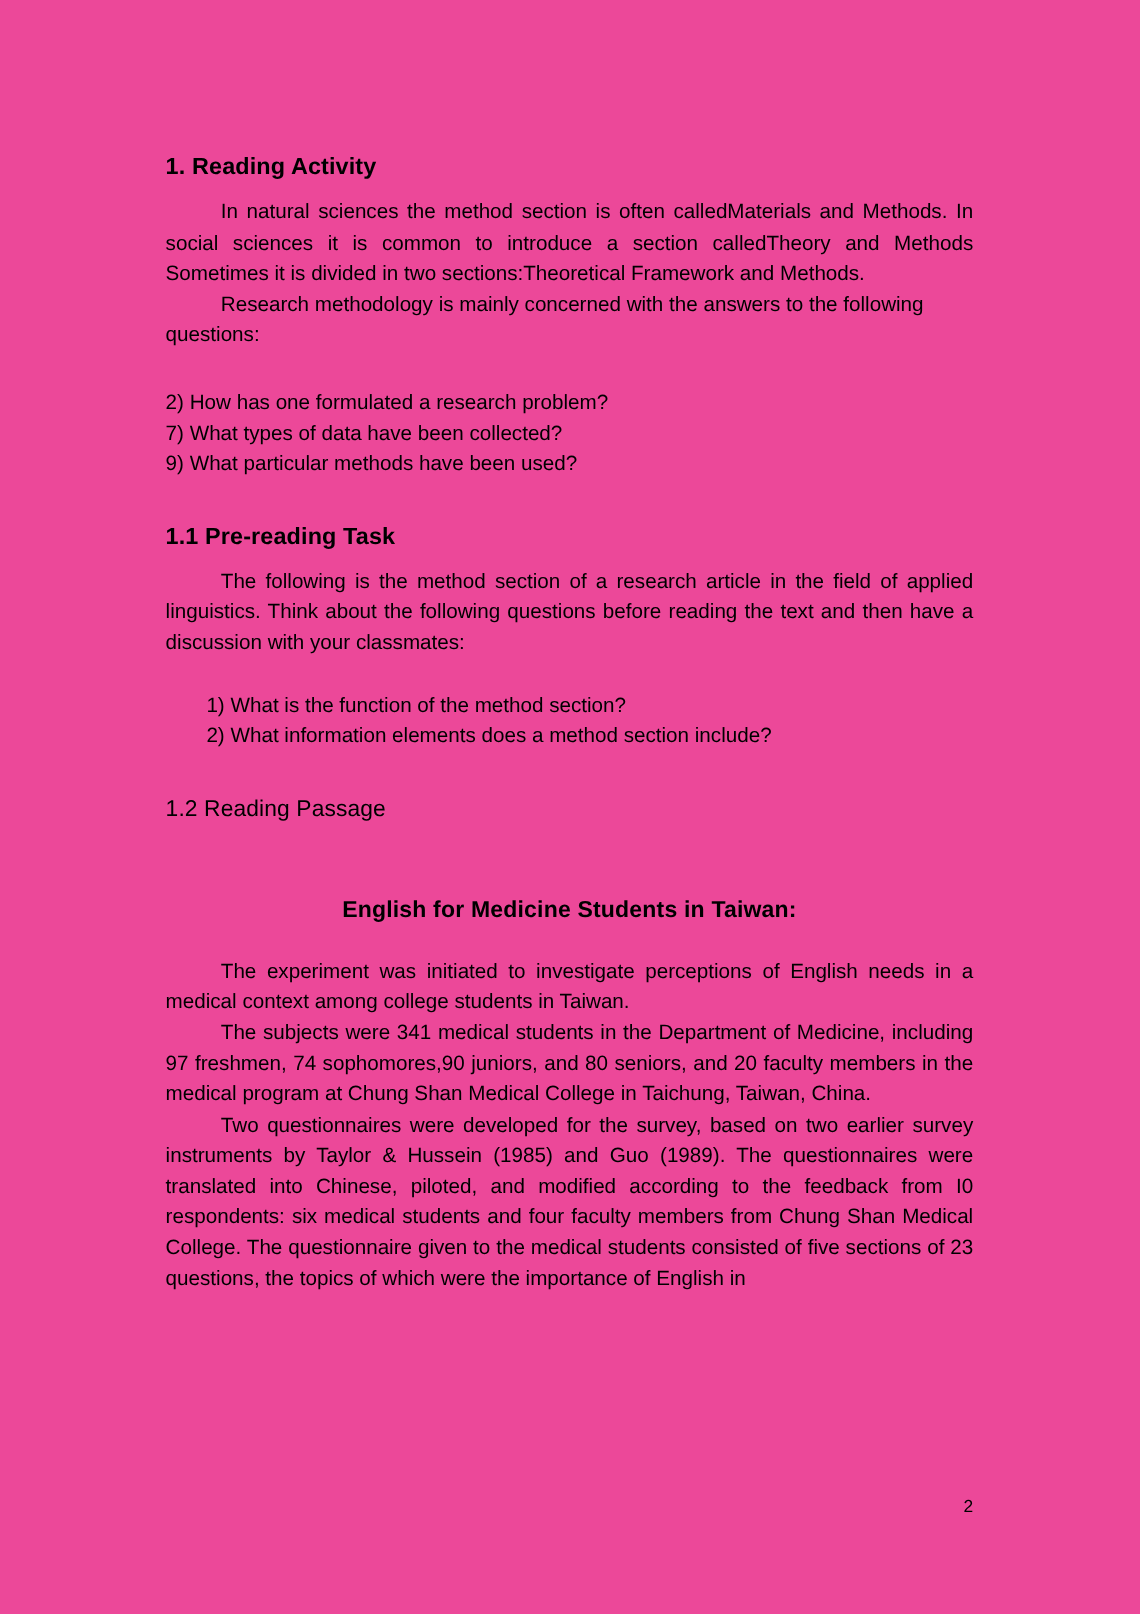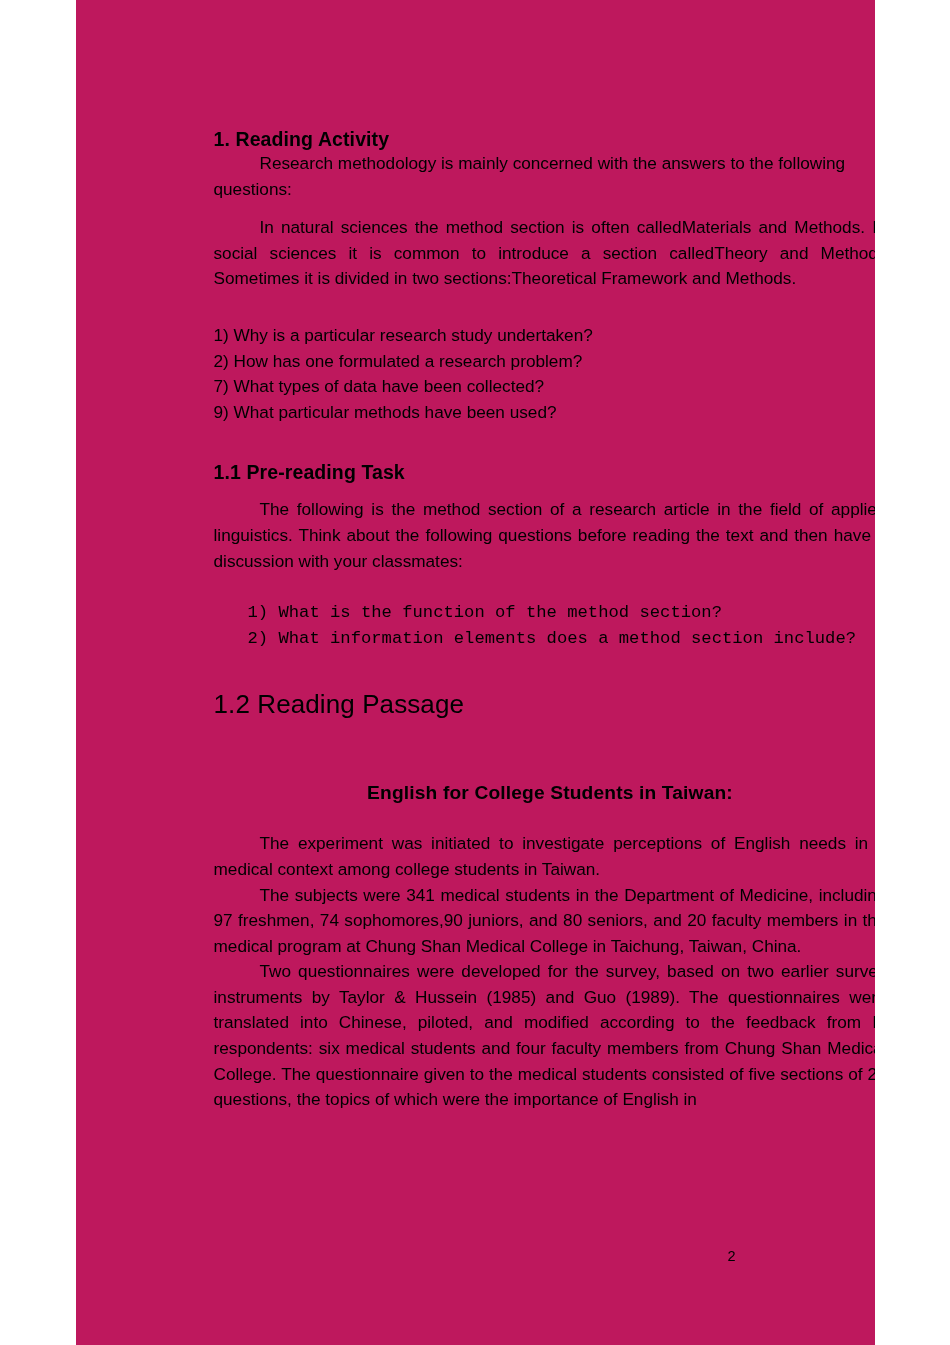--- a/index.html
+++ b/index.html
@@ -8,24 +8,24 @@
     padding: 0;
     background: #ffffff;
   }
   body {
     font-family: "Liberation Sans", sans-serif;
     color: #000000;
     -webkit-font-smoothing: antialiased;
   }
   .page {
     position: relative;
-    width: 799px;
+    width: 950px;
     height: 1345px;
     margin: 0 auto;
-    background: #be185d;
+    background: #ec4899;
     overflow: hidden;
     box-sizing: border-box;
   }
   .content {
     position: absolute;
     left: 138px;
     top: 0;
     width: 673px;
   }
 
@@ -34,21 +34,21 @@
     font-size: 19.5px;
     font-weight: bold;
     letter-spacing: 0.1px;
     margin: 0;
     padding: 0;
   }
   #heading-reading-activity { padding-top: 128px; }
   #heading-prereading-task  { padding-top: 36px; }
 
   .h-plain {
-    font-size: 26px;
+    font-size: 19px;
     font-weight: normal;
     margin: 0;
     padding-top: 38px;
     letter-spacing: 0.1px;
   }
 
   
   .para {
     font-size: 17.2px;
     line-height: 25.6px;
@@ -75,21 +75,20 @@
   .qlist.top-gap { padding-top: 31px; }
   .qlist li { margin: 0; padding: 0; }
 
   .qlist.indented {
     padding-left: 34px;
     padding-top: 26px;
   }
   .qlist.indented li {
     padding-left: 22px;
     text-indent: -22px;
-    font-family: Liberation Mono, monospace;
   }
   .qlist.indented li .wrap2 {
     display: block;
     padding-left: 44px;
     text-indent: 0;
   }
 
   
   .article-title {
     text-align: center;
@@ -124,43 +123,42 @@
 </style>
 </head>
 <body>
 
 <div class="page">
 
   <div class="content">
 
     <h1 class="h-num" id="heading-reading-activity">1.  Reading Activity</h1>
 
+    <p class="para first just"><span class="indent"></span><span>In natural sciences the method section is often calledMaterials and Methods. In social sciences it is common to introduce a section calledTheory and Methods Sometimes it is divided in two sections:Theoretical Framework and Methods.</span></p>
+
     <p class="para"><span class="indent"></span><span>Research methodology is mainly concerned with the answers to the following questions:</span></p>
 
-    <p class="para first just"><span class="indent"></span><span>In natural sciences the method section is often calledMaterials and Methods. In social sciences it is common to introduce a section calledTheory and Methods Sometimes it is divided in two sections:Theoretical Framework and Methods.</span></p>
-
     <ul class="qlist top-gap">
-      <li>1) Why is a particular research study undertaken?</li>
       <li>2) How has one formulated a research problem?</li>
       <li>7) What types of data have been collected?</li>
       <li>9) What particular methods have been used?</li>
     </ul>
 
     <h2 class="h-num" id="heading-prereading-task">1.1 Pre-reading Task</h2>
 
     <p class="para first just"><span class="indent"></span><span>The following is the method section of a research article in the field of applied linguistics. Think about the following questions before reading the text and then have a discussion with your classmates:</span></p>
 
     <ul class="qlist indented">
       <li><span>1) What is the function of the method section?</span></li>
       <li><span>2) What information elements does a method section include?</span></li>
     </ul>
 
     <h2 class="h-plain">1.2 Reading Passage</h2>
 
-    <div class="article-title">English for College Students in Taiwan:</div>
+    <div class="article-title">English for Medicine Students in Taiwan:</div>
 
     <div class="body-block">
       <p class="para just"><span class="indent"></span><span>The experiment was initiated to  investigate perceptions of  English  needs in  a medical context among college students in Taiwan.</span></p>
       <p class="para just"><span class="indent"></span><span>The  subjects  were  341  medical  students in  the  Department  of   Medicine, including  97 freshmen, 74 sophomores,90 juniors,  and 80 seniors, and 20 faculty members in  the  medical  program  at  Chung  Shan Medical   College  in  Taichung, Taiwan, China.</span></p>
       <p class="para just"><span class="indent"></span><span>Two questionnaires were developed for the survey, based on two earlier survey instruments by Taylor  &amp;  Hussein (1985) and Guo  (1989). The  questionnaires were translated into  Chinese, piloted,  and modified  according  to  the feedback from  I0 respondents: six  medical  students and four  faculty  members from  Chung  Shan Medical  College. The questionnaire given to  the medical students consisted of  five sections of  23  questions, the  topics  of  which  were  the  importance  of  English  in</span></p>
     </div>
 
   </div>
 
   <div class="page-number">2</div>

